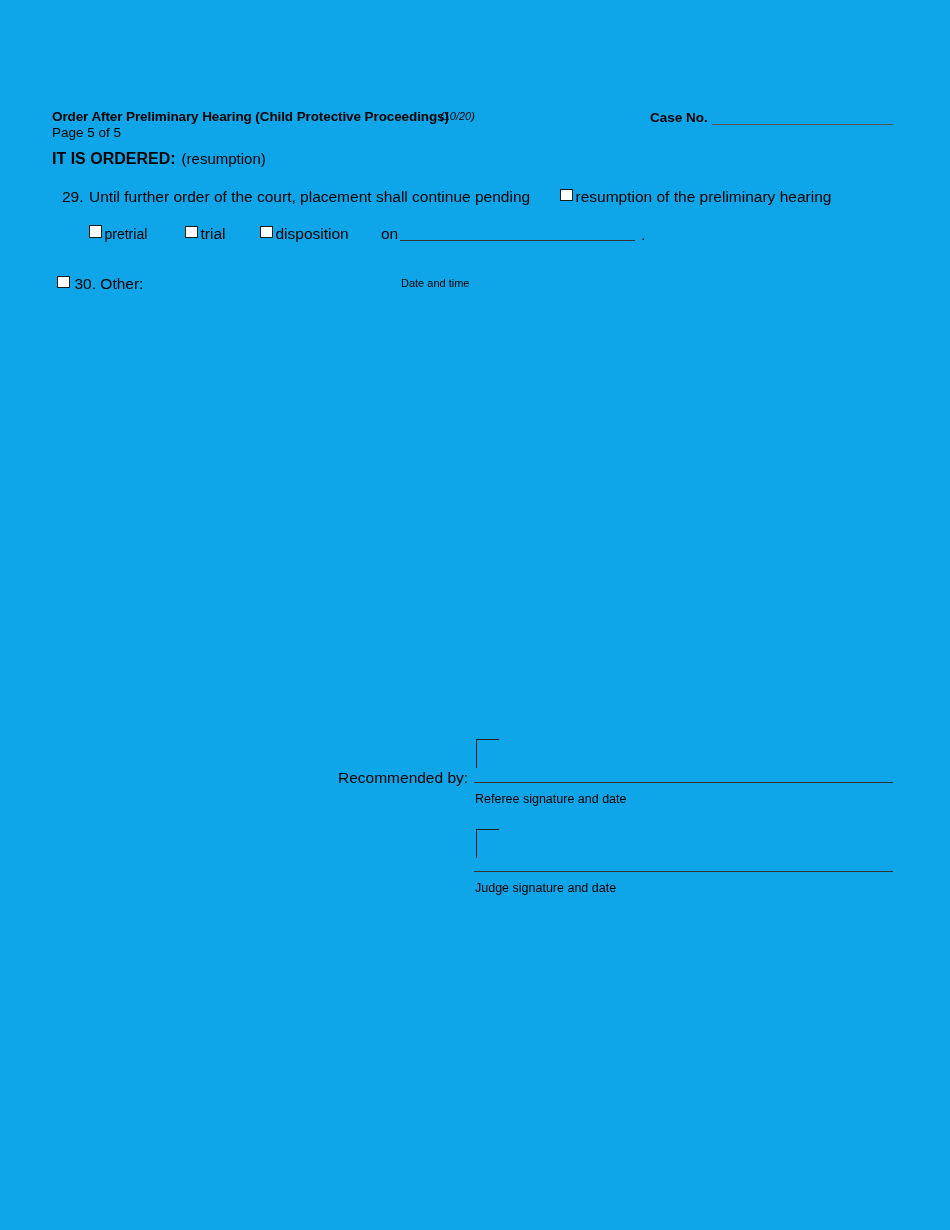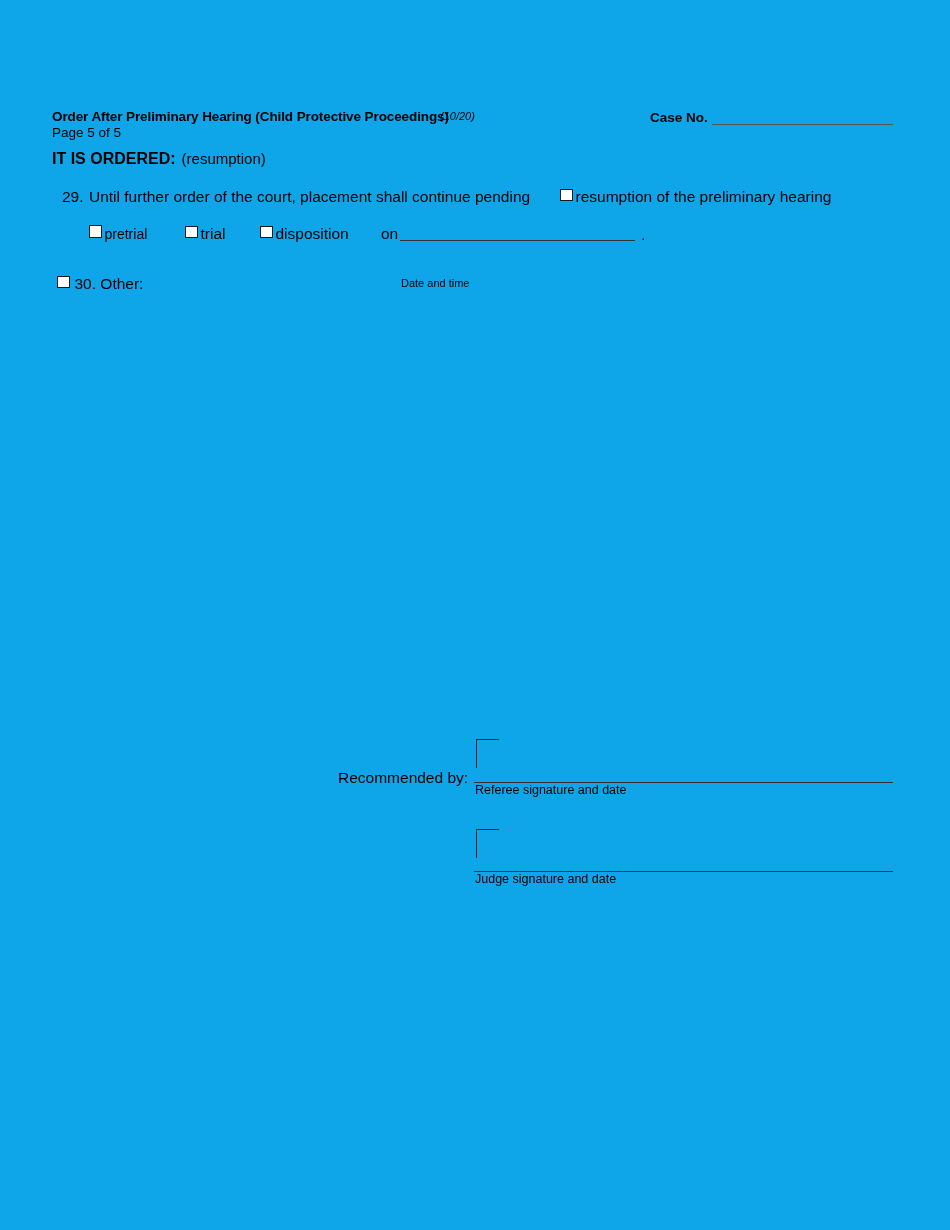--- a/index.html
+++ b/index.html
@@ -205,20 +205,21 @@
     border-top: 1.4px solid #333333;
   }
   .sig-line.referee { top: 782px; }
   .sig-line.judge   { top: 871px; }
 
   .sig-caption {
     position: absolute;
     left: 475px;
     font-size: 12.5px;
     white-space: nowrap;
+    margin-top: 9px;
   }
   .sig-caption.referee { top: 783px; }
   .sig-caption.judge   { top: 872px; }
 </style>
 </head>
 <body>
 
 <div class="page">
 
   <div class="form-title">Order After Preliminary Hearing (Child Protective Proceedings)</div>

